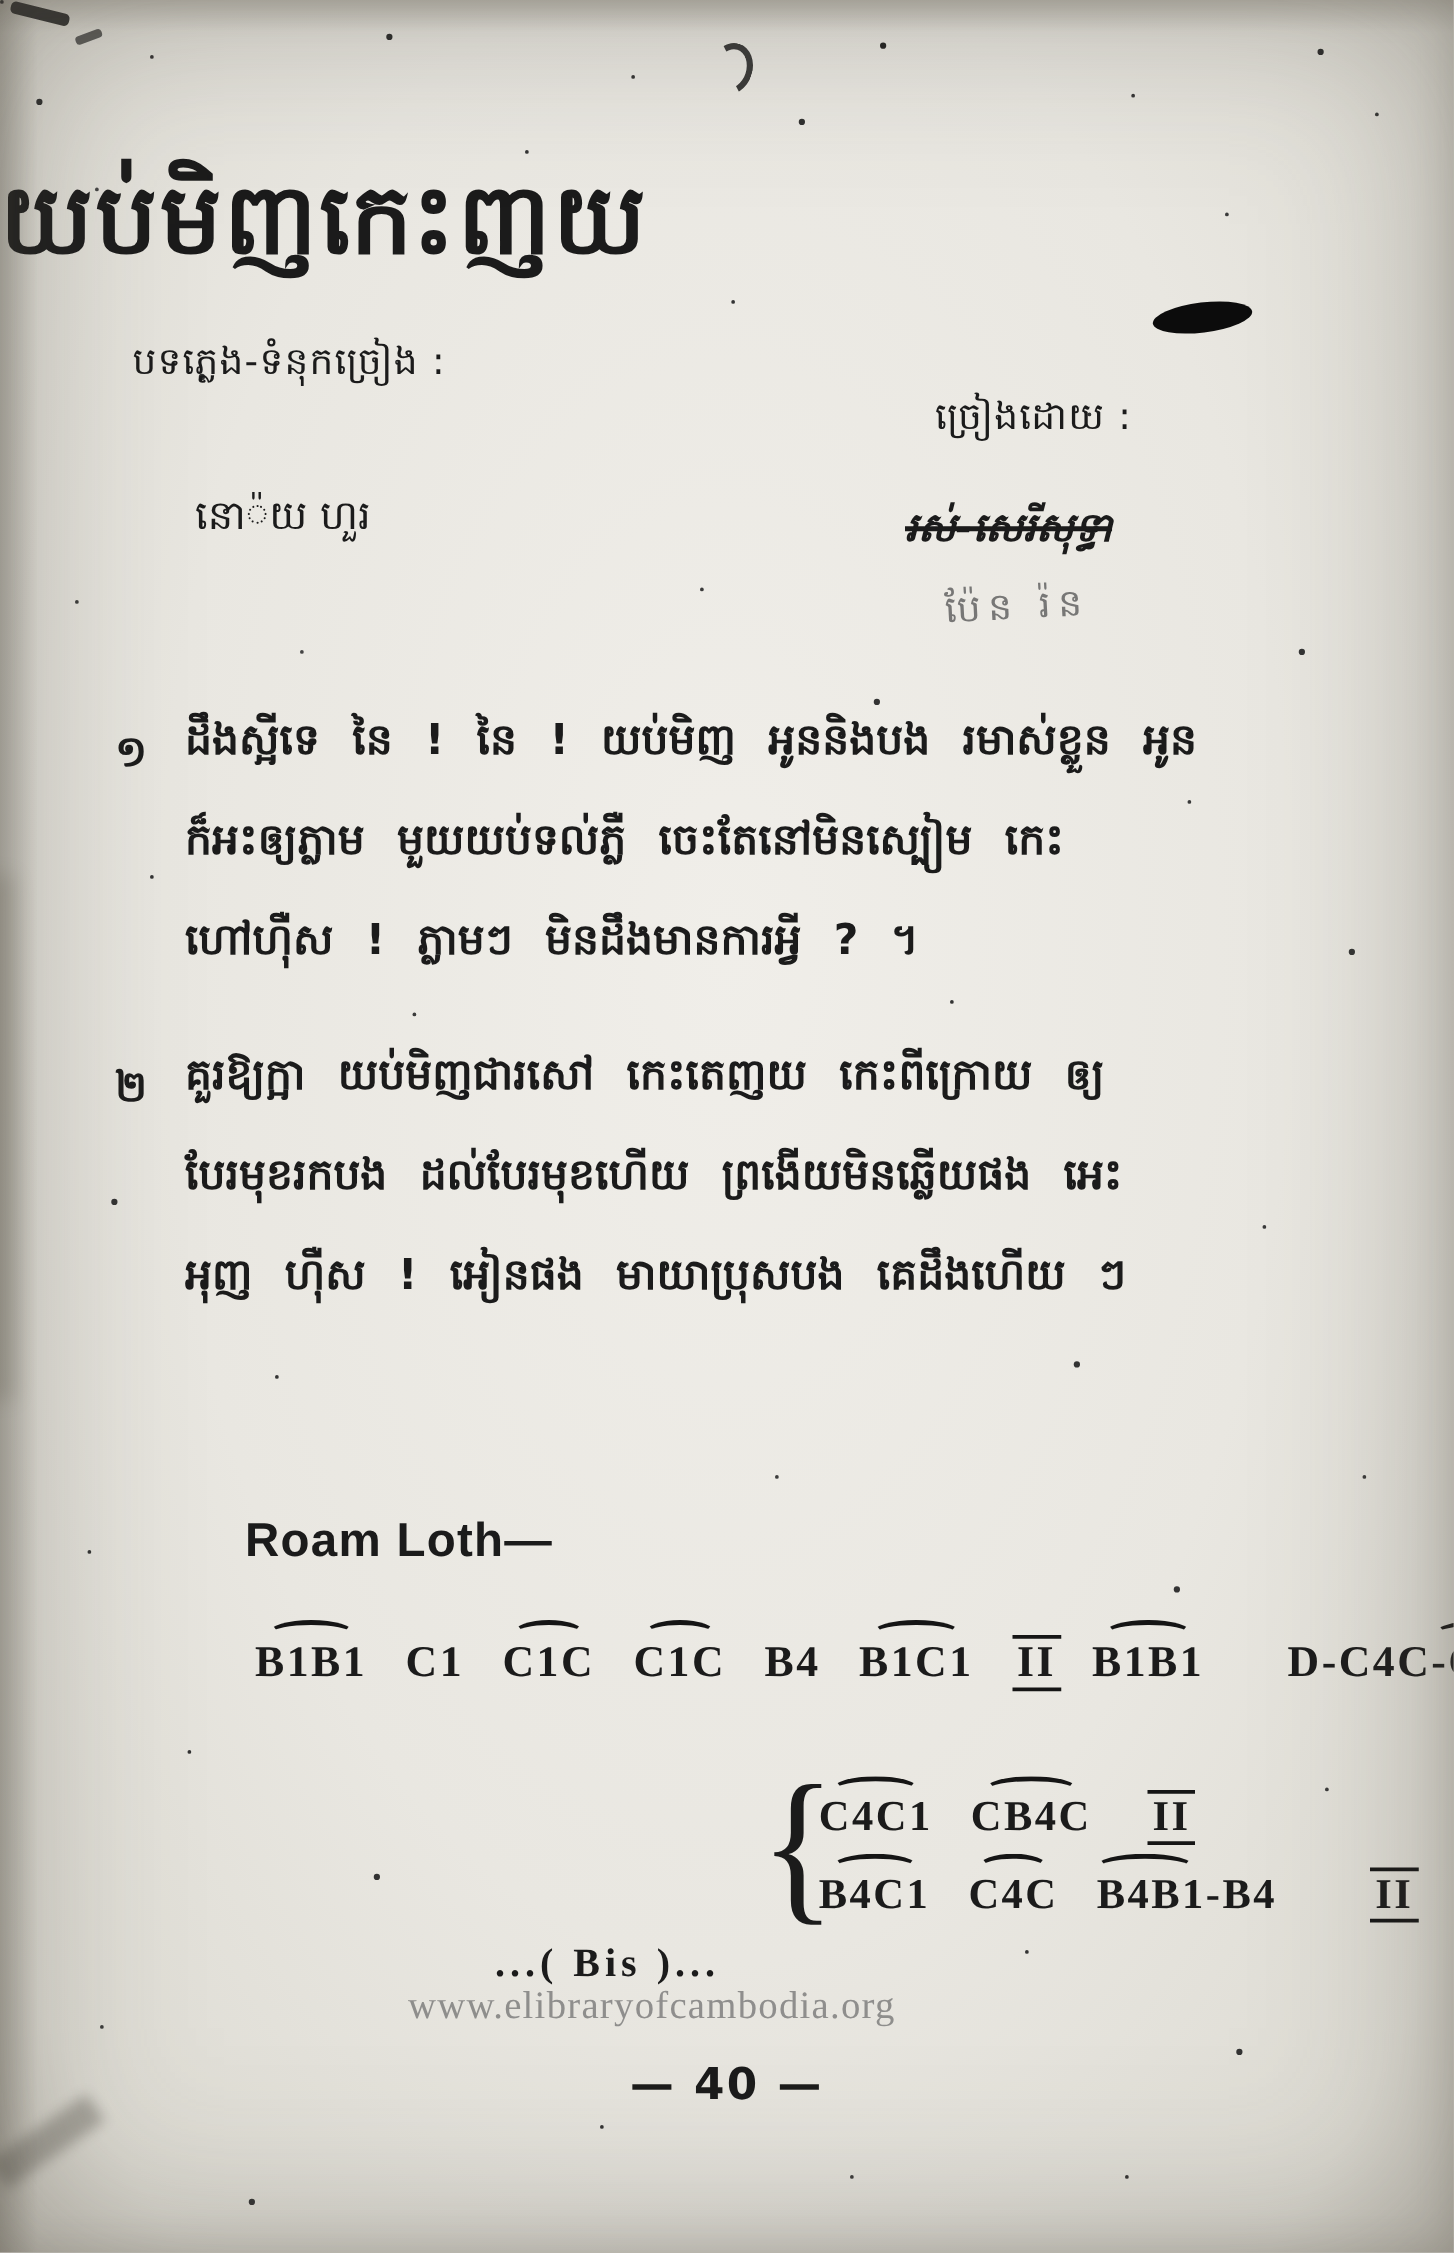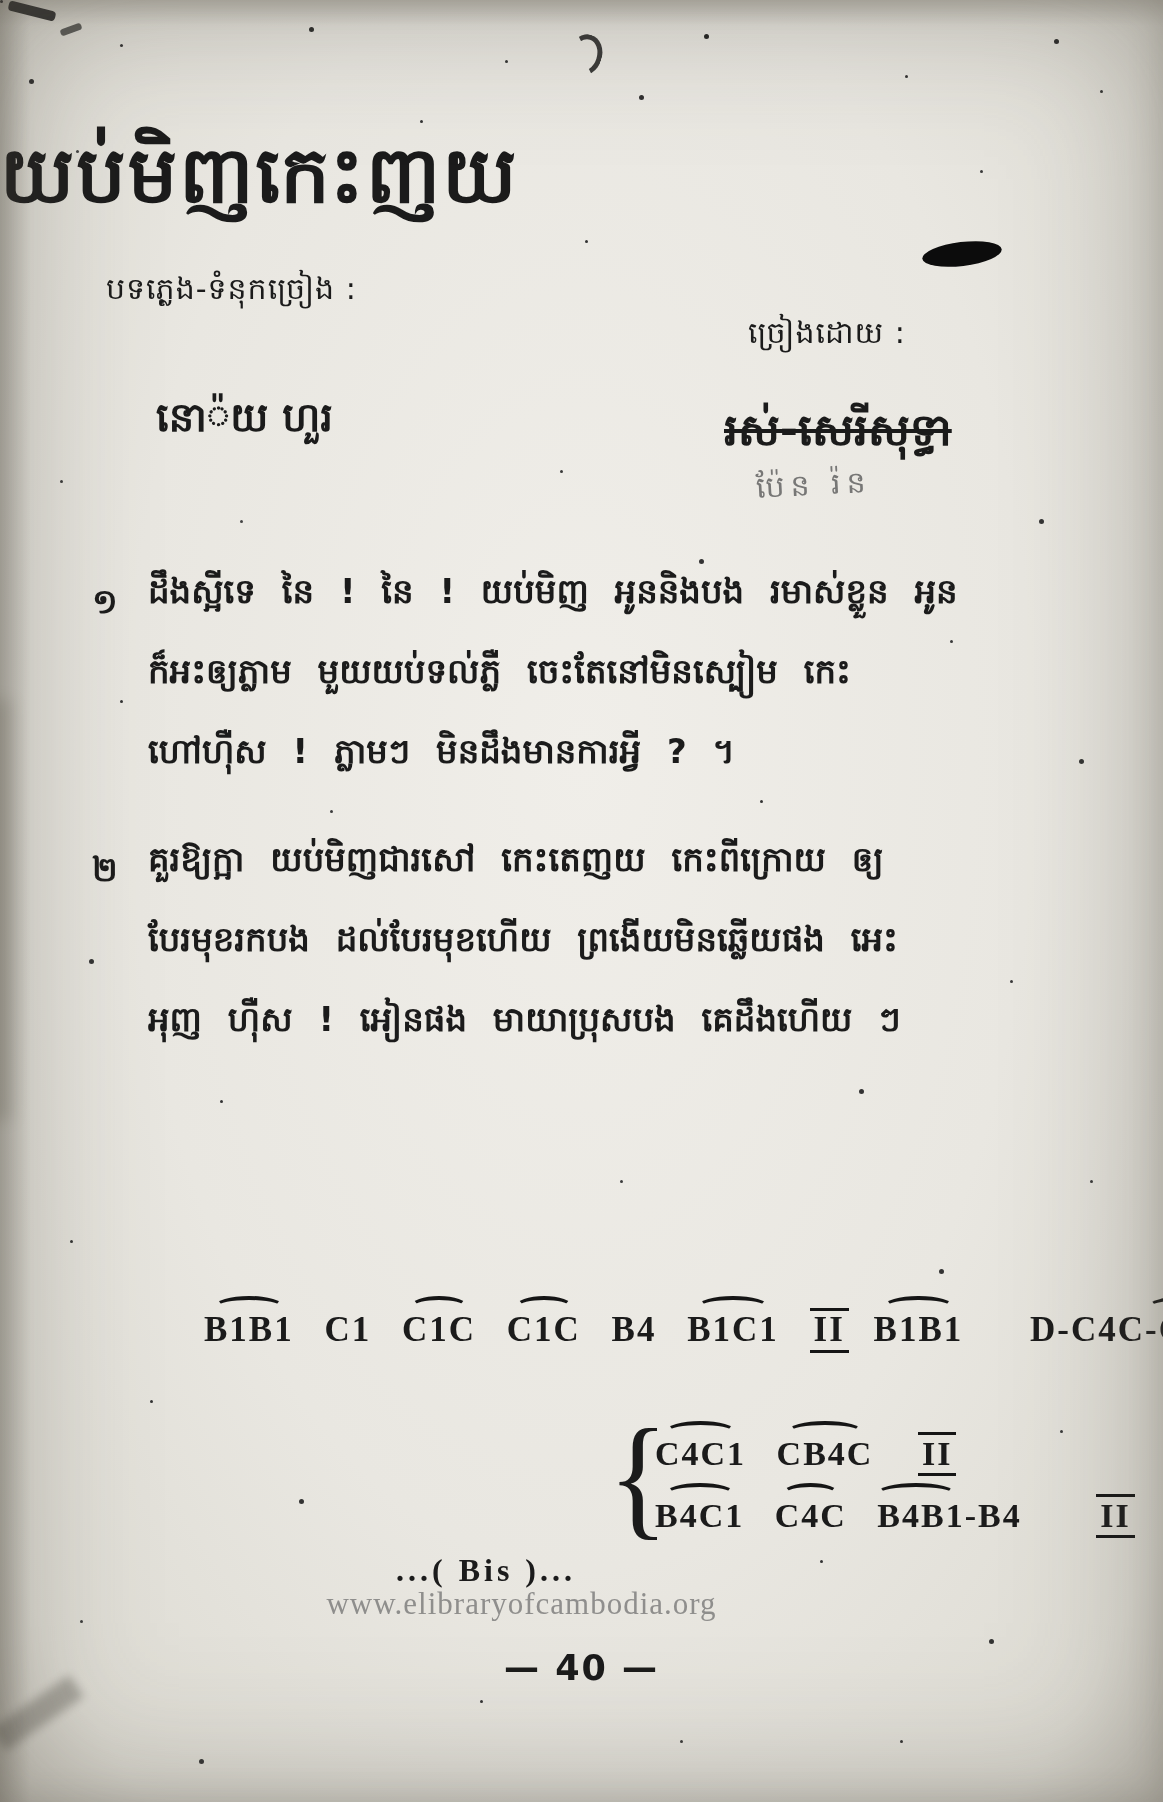--- a/index.html
+++ b/index.html
@@ -19,24 +19,24 @@
   .edge-left{position:absolute;top:0;left:0;width:30px;height:100%;
     background:linear-gradient(to right, rgba(90,85,74,.28), rgba(90,85,74,0));pointer-events:none;}
 
   .title{
     position:absolute;top:126px;left:0;width:100%;text-align:left;
     font-size:78px;font-weight:bold;letter-spacing:2px;
   }
 
   .label-left{position:absolute;top:270px;left:106px;font-size:30px;letter-spacing:1px;text-align:right;}
   .label-right{position:absolute;top:302px;left:748px;font-size:30px;letter-spacing:1px;margin-top:12px;}
-  .name-left{position:absolute;top:392px;left:156px;font-size:40px;font-weight:bold;text-align:center;}
+  .name-left{position:absolute;top:392px;left:156px;font-size:32px;font-weight:normal;text-align:center;}
   .name-right{
-    position:absolute;top:402px;left:724px;font-size:44px;font-weight:bold;
-    text-decoration:line-through;text-decoration-thickness:4px;
+    position:absolute;top:402px;left:724px;font-size:32px;font-weight:bold;
+    text-decoration:line-through;text-decoration-thickness:4px;font-style:italic;
   }
   .name-hand{
     position:absolute;top:466px;left:756px;font-size:30px;color:rgba(90,90,90,.8);
     transform:rotate(-3deg);letter-spacing:6px;
   }
 
   .verse{position:absolute;left:92px;right:60px;}
   .v1{top:570px;}
   .v2{top:838px;}
   .verse .num{position:absolute;left:0;top:10px;font-size:34px;font-weight:bold;}
@@ -161,20 +161,21 @@
 
   <div class="verse v2">
     <span class="num">២</span>
     <div class="lines">
       <div class="vline">គួរឱ្យក្អា យប់មិញជារសៅ កេះតេញយ កេះពីក្រោយ ឲ្យ</div>
       <div class="vline">បែរមុខរកបង ដល់បែរមុខហើយ ព្រងើយមិនឆ្លើយផង អេះ</div>
       <div class="vline">អុញ ហ៊ឺស ! អៀនផង មាយាប្រុសបង គេដឹងហើយ ៗ</div>
     </div>
   </div>
 
+  <div class="roam-heading">Roam Loth—</div>
 
   <div class="not-line nl1">
     <span class="tk arc">B1B1</span>
     <span class="tk">C1</span>
     <span class="tk arc">C1C</span>
     <span class="tk arc">C1C</span>
     <span class="tk">B4</span>
     <span class="tk arc">B1C1</span>
     <span class="tk ruled">II</span>
     <span class="tk arc">B1B1</span>

